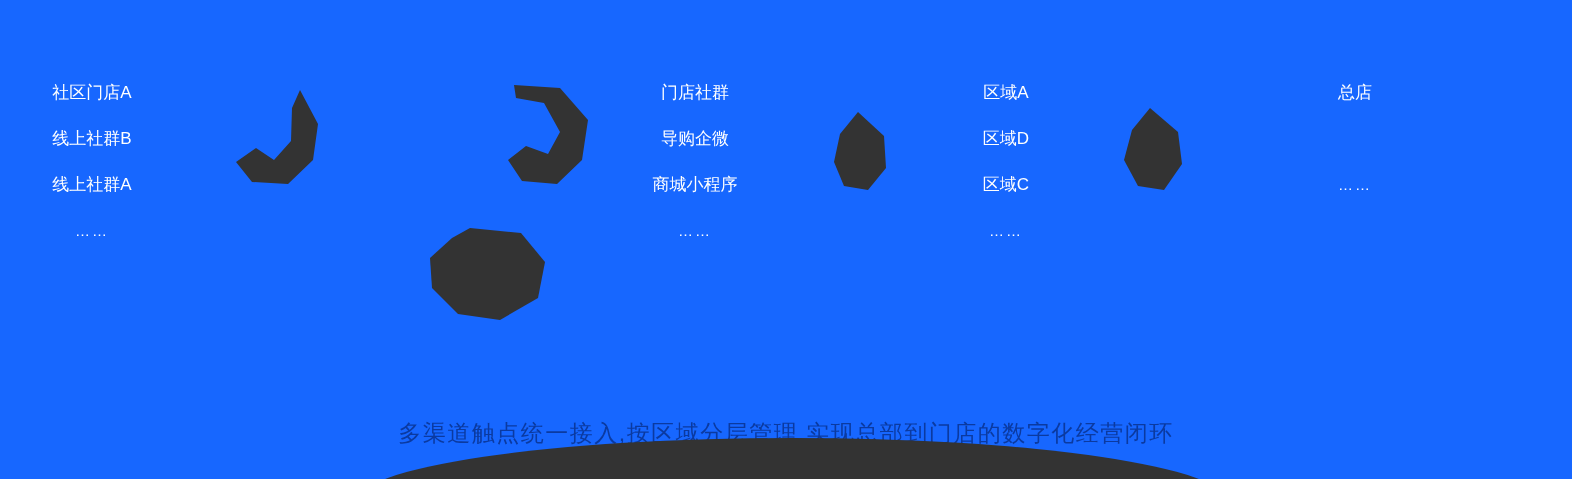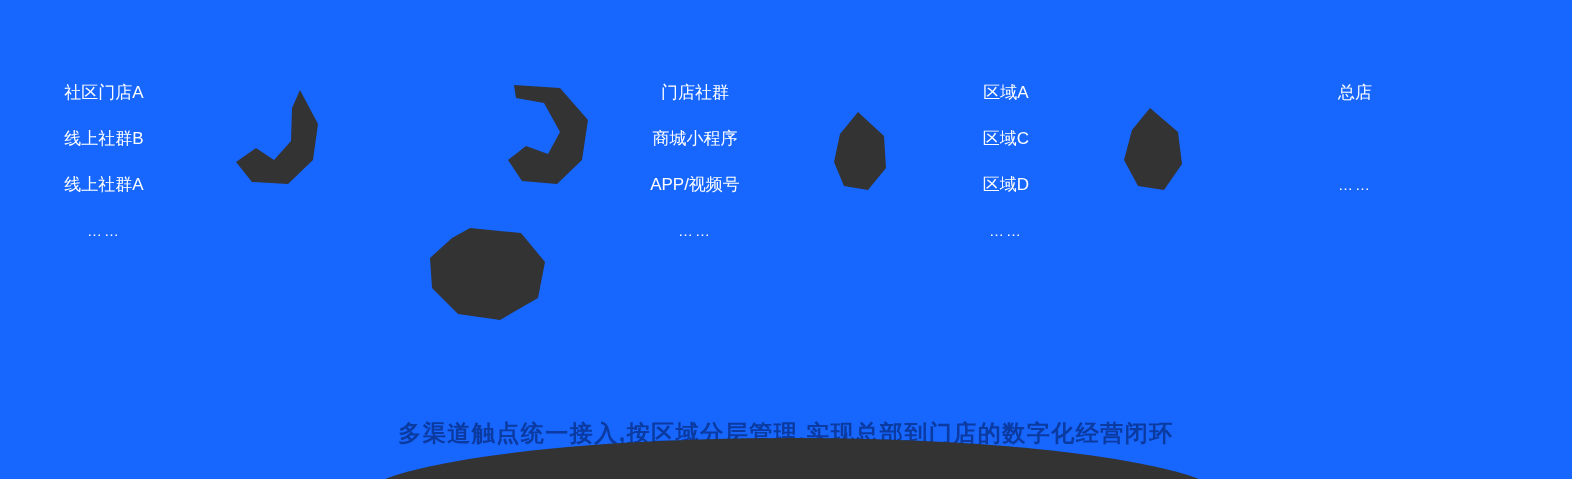--- a/index.html
+++ b/index.html
@@ -27,33 +27,33 @@
     height: 46px;
     line-height: 46px;
     color: #FFFFFF;
     font-size: 17px;
     white-space: nowrap;
   }
   .cell.dots {
     font-size: 15px;
     letter-spacing: 2px;
   }
-  .col-1 { left: 24px;  width: 160px; }
+  .col-1 { left: 12px;  width: 160px; }
   .col-2 { left: 605px; width: 180px; }
   .col-3 { left: 946px; width: 120px; }
   .col-4 { left: 1295px; width: 120px; }
   .caption {
     position: absolute;
     left: 0;
     right: 0;
     top: 418px;
     text-align: center;
     color: #0B3AA0;
     font-size: 23px;
-    font-weight: 700;
+    font-weight: 400;
     letter-spacing: 1.5px;
     z-index: 1;
     white-space: nowrap;
   }
   .shapes-svg {
     position: absolute;
     inset: 0;
     z-index: 2;
     pointer-events: none;
   }
@@ -65,29 +65,29 @@
 
   <div class="col col-1">
     <div class="cell">社区门店A</div>
     <div class="cell">线上社群B</div>
     <div class="cell">线上社群A</div>
     <div class="cell dots">……</div>
   </div>
 
   <div class="col col-2">
     <div class="cell">门店社群</div>
+    <div class="cell">导购企微</div>
     <div class="cell">商城小程序</div>
-    <div class="cell">APP/视频号</div>
     <div class="cell dots">……</div>
   </div>
 
   <div class="col col-3">
     <div class="cell">区域A</div>
+    <div class="cell">区域D</div>
     <div class="cell">区域C</div>
-    <div class="cell">区域D</div>
     <div class="cell dots">……</div>
   </div>
 
   <div class="col col-4">
     <div class="cell">总店</div>
     <div class="cell"></div>
     <div class="cell dots">……</div>
   </div>
 
   <div class="caption">多渠道触点统一接入,按区域分层管理,实现总部到门店的数字化经营闭环</div>

